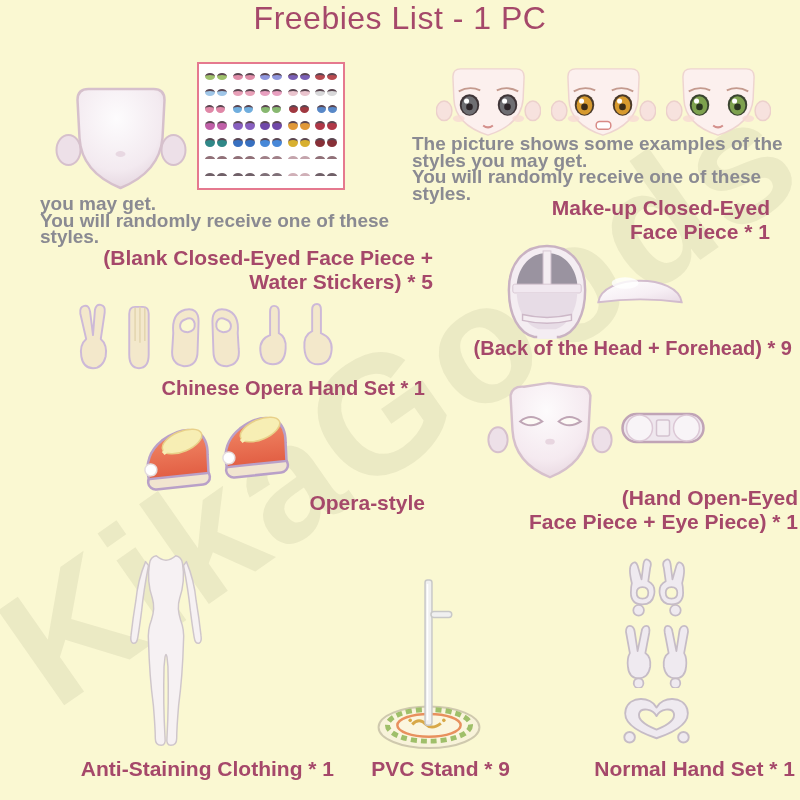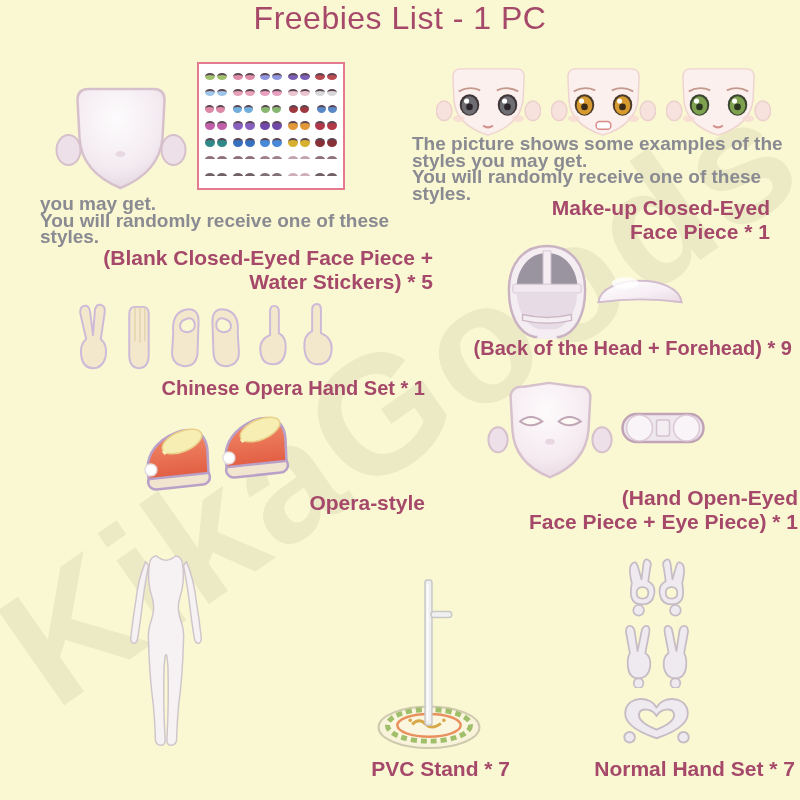--- a/index.html
+++ b/index.html
@@ -416,35 +416,38 @@
   </div>
 
   <svg class="abs" style="left:118px;top:548px;" width="96" height="206" viewBox="0 0 96 212">
     <g fill="#f6f1f3" stroke="#cfc6cb" stroke-width="1.5" stroke-linejoin="round">
       <path d="M38,8 Q48,17 58,8 Q64,9 65,16 Q68,34 62,52 Q59,62 63,74 Q67,84 66,96 Q65,132 61,162 Q59,186 59,196 Q59,203 53,203 Q48,203 49,195 Q51,160 50,122 L49,112 Q48,107 47,112 L46,122 Q45,160 47,195 Q48,203 43,203 Q37,203 37,196 Q37,186 35,162 Q31,132 30,96 Q29,84 33,74 Q37,62 34,52 Q28,34 31,16 Q32,9 38,8 Z"></path>
       <path d="M30,18 Q25,44 23,64 Q21,80 19,92 Q18,99 14,98 Q11,97 12,90 Q14,72 17,54 Q19,33 27,14 Z"></path>
       <path d="M66,18 Q71,44 73,64 Q75,80 77,92 Q78,99 82,98 Q85,97 84,90 Q82,72 79,54 Q77,33 69,14 Z"></path>
     </g>
   </svg>
 
+  <div class="abs lbl big" style="left:8px;top:757px;width:326px;">
+    <div>Anti-Staining Clothing * 1</div>
+  </div>
 
   <svg class="abs" style="left:374px;top:574px;" width="110" height="180" viewBox="0 0 110 182">
     <ellipse cx="55" cy="155" rx="51" ry="21" fill="#f8f3da" stroke="#cfc9ae" stroke-width="2"></ellipse>
     <ellipse cx="55" cy="153" rx="42" ry="16" fill="#fbf6df" stroke="#9fbf6a" stroke-width="5" stroke-dasharray="6 4"></ellipse>
     <ellipse cx="55" cy="153" rx="32" ry="11.5" fill="#fbf6df" stroke="#e8905e" stroke-width="2.5"></ellipse>
     <path d="M38,152 Q45,145 52,152 Q58,158 67,151" stroke="#d8a848" stroke-width="3" fill="none"></path>
     <circle cx="36" cy="148" r="1.8" fill="#d8a848"></circle>
       <circle cx="70" cy="148" r="1.8" fill="#d8a848"></circle>
     <rect x="51" y="6" width="7" height="147" rx="2.5" fill="#f0f0f0" stroke="#c8c8c8" stroke-width="1.5"></rect>
     <rect x="57" y="38" width="21" height="6" rx="3" fill="#f0f0f0" stroke="#c8c8c8" stroke-width="1.5"></rect>
     <line x1="53.5" y1="10" x2="53.5" y2="148" stroke="#ffffff" stroke-width="1.5"></line>
   </svg>
 
   <div class="abs lbl big" style="left:344px;top:757px;width:166px;">
-    <div>PVC Stand * 7</div>
+    <div>PVC Stand * 9</div>
   </div>
 
   <div class="abs" style="left:615px;top:558px;display:flex;flex-direction:column;align-items:center;gap:6px;">
     <svg width="78" height="60" viewBox="0 0 80 62">
       <g fill="#efeaf0" stroke="#c6bcc6" stroke-width="1.8" stroke-linejoin="round">
         <path fill-rule="evenodd" d="M14,26 Q10,10 14,6 Q18,2 20,8 L24,22 L26,6 Q27,0 31,2 Q35,4 33,10 L31,24 Q39,28 37,38 Q35,48 25,48 Q13,48 13,36 Q13,30 14,26 Z
                  M25,30 Q31,30 31,36 Q31,42 25,42 Q19,42 19,36 Q19,30 25,30 Z"></path>
         <circle cx="21" cy="54" r="5.5"></circle>
         <g transform="translate(80,0) scale(-1,1)">
           <path fill-rule="evenodd" d="M14,26 Q10,10 14,6 Q18,2 20,8 L24,22 L26,6 Q27,0 31,2 Q35,4 33,10 L31,24 Q39,28 37,38 Q35,48 25,48 Q13,48 13,36 Q13,30 14,26 Z
@@ -467,16 +470,16 @@
       <g fill="#efeaf0" stroke="#c6bcc6" stroke-width="2" stroke-linejoin="round">
         <path fill-rule="evenodd" d="M42,14 C36,2 14,2 10,16 C6,30 24,40 42,46 C60,40 78,30 74,16 C70,2 48,2 42,14 Z
                  M42,23 C38,15 26,14 24,20 C22,27 32,33 42,37 C52,33 62,27 60,20 C58,14 46,15 42,23 Z"></path>
         <circle cx="14" cy="45" r="5.5"></circle>
         <circle cx="70" cy="45" r="5.5"></circle>
       </g>
     </svg>
   </div>
 
   <div class="abs lbl big" style="left:545px;top:757px;width:250px;">
-    <div>Normal Hand Set * 7</div>
+    <div>Normal Hand Set * 1</div>
   </div>
 
 </div>
 
 </body></html>

